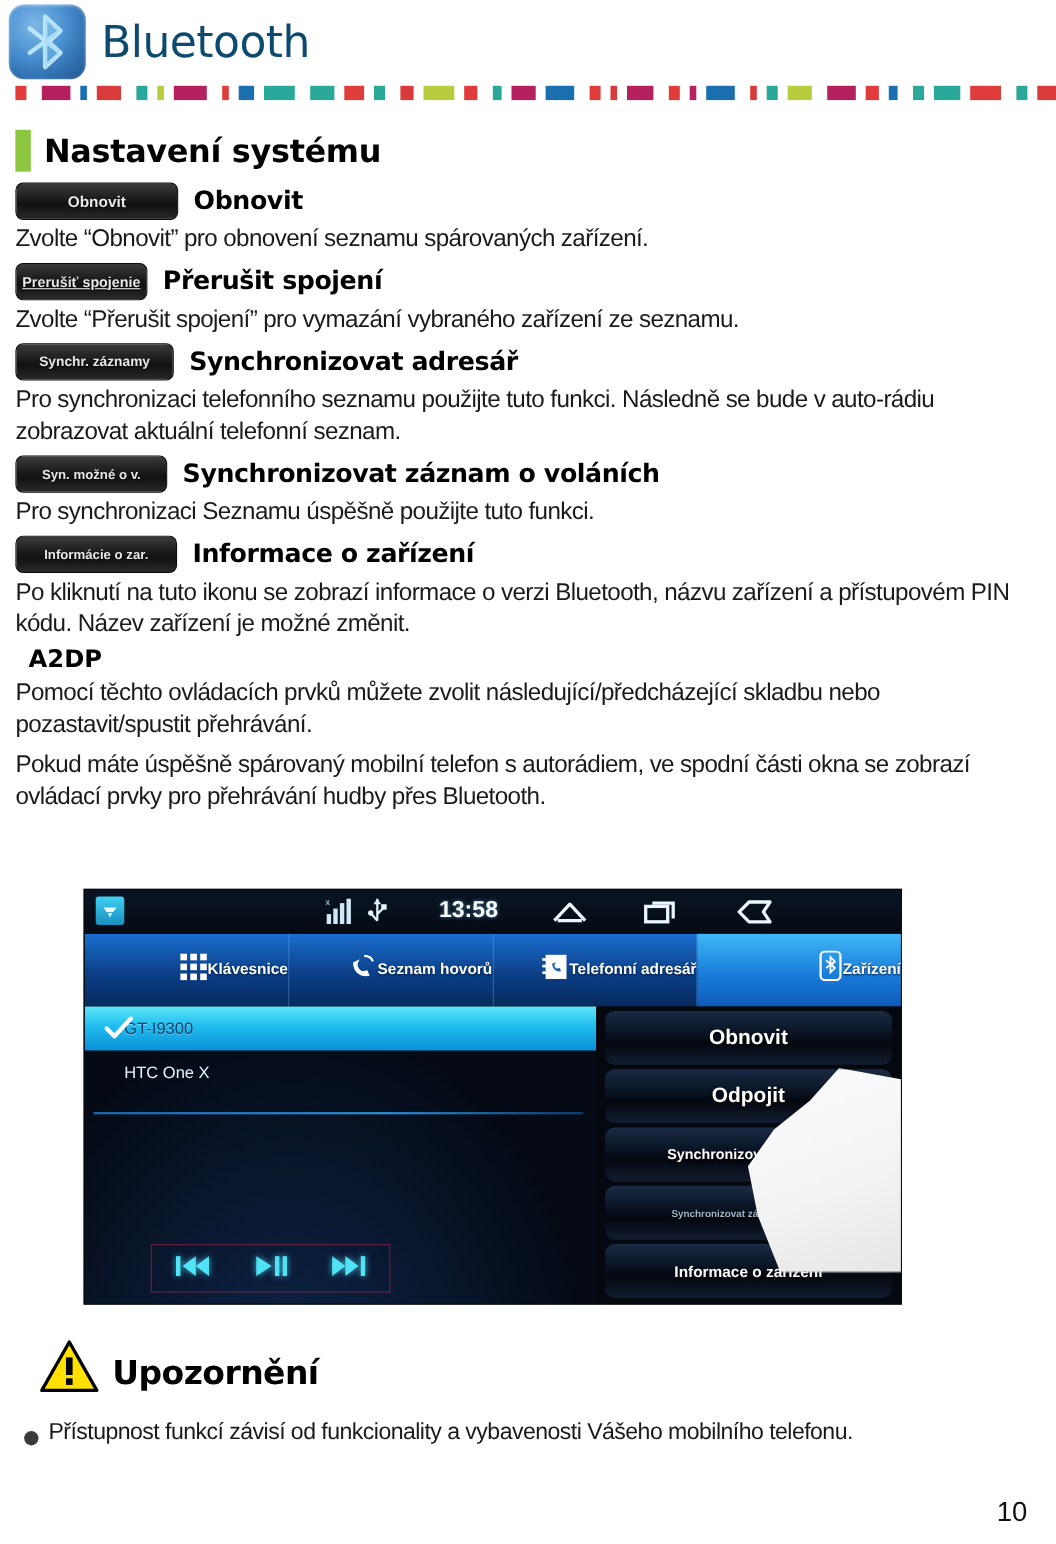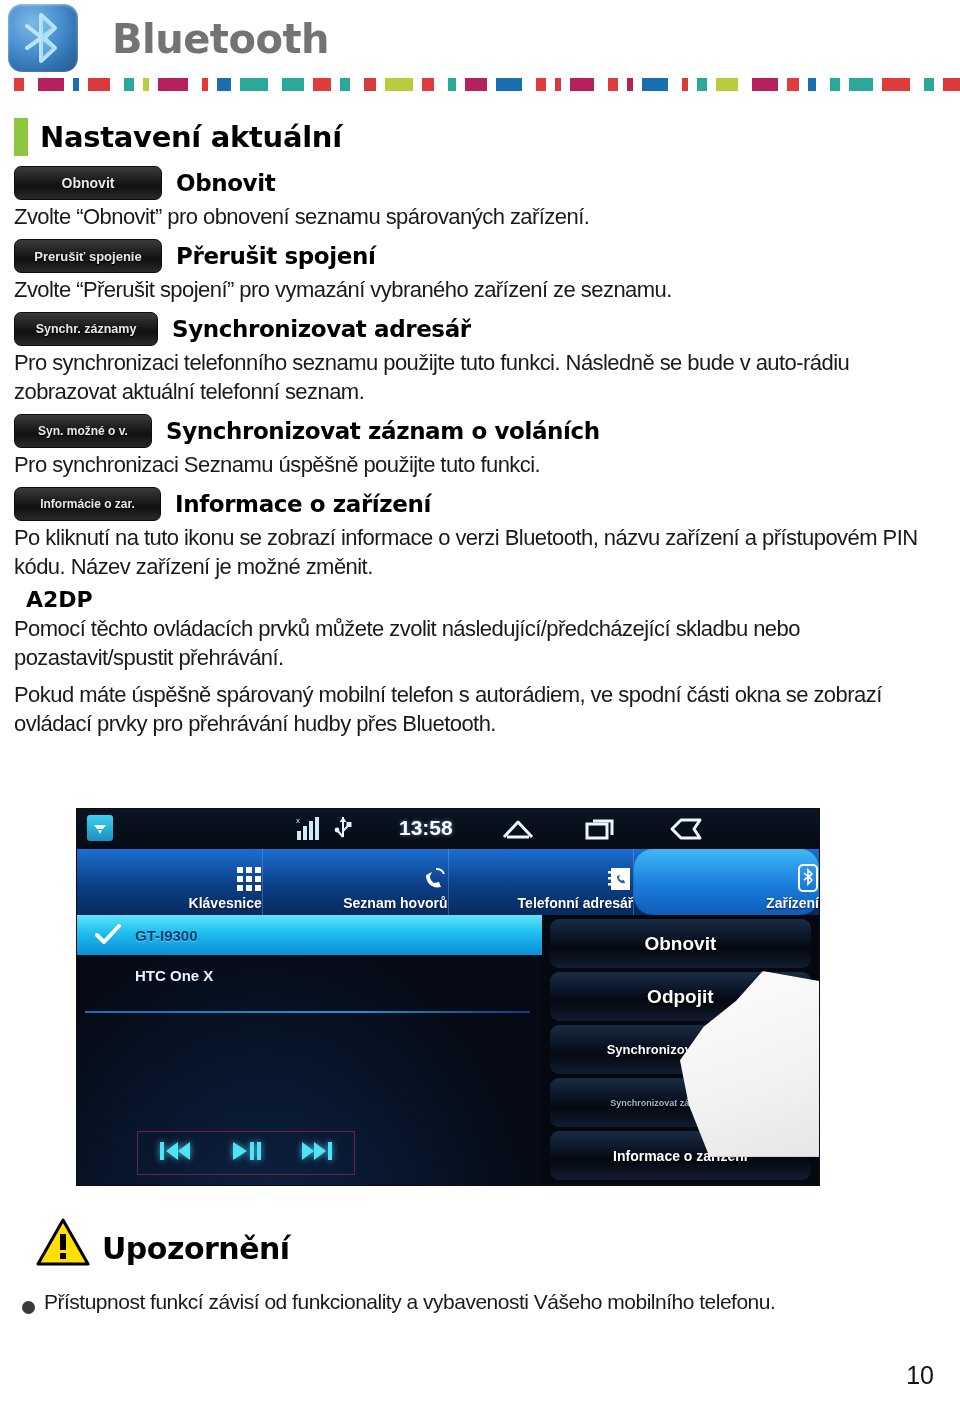--- a/index.html
+++ b/index.html
@@ -18,22 +18,22 @@
   .bt-logo {
     position: absolute; left: 8px; top: 4px;
     width: 70px; height: 68px; border-radius: 14px;
     background: radial-gradient(circle at 34% 28%, #7fb8e8 0%, #4a90d0 42%, #2f6fae 72%, #24568a 100%);
     box-shadow: inset 0 1px 3px rgba(255,255,255,.55);
     overflow: hidden;
   }
   .bt-logo svg { position:absolute; left:11px; top:7px; }
   .page-title {
     position: absolute; left: 92px; top: 16px;
-    font-size: 40px; font-weight: bold; letter-spacing: -0.5px;
-    color: #737373; font-family: "DejaVu Sans", sans-serif; margin-left: 20px;
+    font-size: 40px; font-weight: normal; letter-spacing: -0.5px;
+    color: #0c4a6e; font-family: "DejaVu Sans", sans-serif;
   }
   .dash-strip { position: absolute; left: 0; top: 78px; width: 960px; height: 14px; }
   .dash-strip i { position:absolute; top:0; height: 13px; display:block; }
 
   
   .sec-head {
     position: absolute; left: 14px; top: 118px;
     display: flex; align-items: center;
   }
   .sec-bar { width: 14px; height: 38px; background: #8dc63f; margin-right: 12px; }
@@ -51,21 +51,21 @@
     display: inline-flex; align-items: center; justify-content: center;
     height: 34px; border-radius: 7px;
     background: linear-gradient(180deg, #3b3b3b 0%, #1a1a1a 45%, #111 60%, #2a2a2a 100%);
     border: 1px solid #0d0d0d;
     color: #e8e8e8; font-weight: bold;
     text-shadow: 0 1px 1px #000;
     overflow: hidden; white-space: nowrap;
     flex: none;
   }
   .ui-btn.w1 { width: 148px; font-size: 14px; }
-  .ui-btn.w2 { width: 148px; font-size: 13px; }
+  .ui-btn.w2 { width: 120px; font-size: 13px; text-decoration: underline; }
   .ui-btn.w3 { width: 144px; font-size: 12.5px; }
   .ui-btn.w4 { width: 138px; font-size: 12px; }
   .ui-btn.w5 { width: 147px; font-size: 12px; }
 
   .item-title {
     font-size: 23px; font-weight: bold; color: #000;
     margin-left: 14px; font-family: "DejaVu Sans", sans-serif;
     letter-spacing: -0.4px; white-space: nowrap;
   }
 
@@ -107,38 +107,37 @@
   }
   .st-home { position:absolute; left:424px; top:8px; }
   .st-recents { position:absolute; left:508px; top:8px; }
   .st-back { position:absolute; left:592px; top:8px; }
 
   .shot-tabs {
     display:flex; height: 66px;
     background: linear-gradient(180deg,#1b6fd0 0%, #0b3f86 55%, #072a5e 100%);
   }
   .tab {
-    flex:1; display:flex; flex-direction:column; align-items:flex-end; justify-content:flex-end;
+    flex:1; display:flex; align-items:center; justify-content:flex-end;
     padding-bottom:4px; color:#fff; position:relative;
     border-right:1px solid rgba(120,180,255,.35);
   }
   .tab:last-child{ border-right:none; }
   .tab.active {
     background: linear-gradient(180deg,#3fb8f5 0%, #1a7ddb 55%, #0f5cb8 100%);
-    border-radius: 19px;
   }
   .tab .tlabel { font-size: 14px; font-weight:bold; text-shadow:0 1px 2px #001a3a; white-space:nowrap; }
   .tab .ticon { height:26px; display:flex; align-items:flex-end; margin-bottom:3px; }
 
   .shot-body { display:flex; height: 272px; }
   .dev-list { width: 466px; position:relative; background:#060b16;
      background-image: radial-gradient(ellipse at 40% 120%, #0d2448 0%, #050a14 70%); }
   .dev-row {
     height: 40px; display:flex; align-items:center; position:relative;
-    color:#e6f4ff; font-size:15px; font-weight:bold; padding-left:58px;
+    color:#e6f4ff; font-size:15px; font-weight:normal; padding-left:36px;
   }
   .dev-row.sel {
     background: linear-gradient(180deg,#5ee6f7 0%, #1fbdf0 45%, #0b8fd6 100%);
     color:#0b3f6e; text-shadow:0 1px 0 rgba(255,255,255,.35);
   }
   .dev-check { position:absolute; left:18px; top:9px; }
   .dev-divider { height:2px; margin: 16px 12px 0 8px;
     background: linear-gradient(90deg, #1c6ab5, #2a8fd8 60%, #0b3d72); }
 
   .media-ctrl {
@@ -246,21 +245,21 @@
       <i style="left: 830px; width: 10px; background: rgb(42, 168, 154);"></i>
       <i style="left: 849px; width: 24px; background: rgb(42, 168, 154);"></i>
       <i style="left: 882px; width: 28px; background: rgb(224, 60, 60);"></i>
       <i style="left: 924px; width: 10px; background: rgb(42, 168, 154);"></i>
       <i style="left: 943px; width: 26px; background: rgb(217, 58, 58);"></i>
     </div>
 </div>
 
 <div class="sec-head">
   <div class="sec-bar"></div>
-  <div class="sec-title">Nastavení aktuální</div>
+  <div class="sec-title">Nastavení systému</div>
 </div>
 
 <div class="content">
 
   <div class="row">
     <div class="ui-btn w1">Obnovit</div>
     <div class="item-title">Obnovit</div>
   </div>
   <div class="para">Zvolte “Obnovit” pro obnovení seznamu spárovaných zařízení.</div>
 

